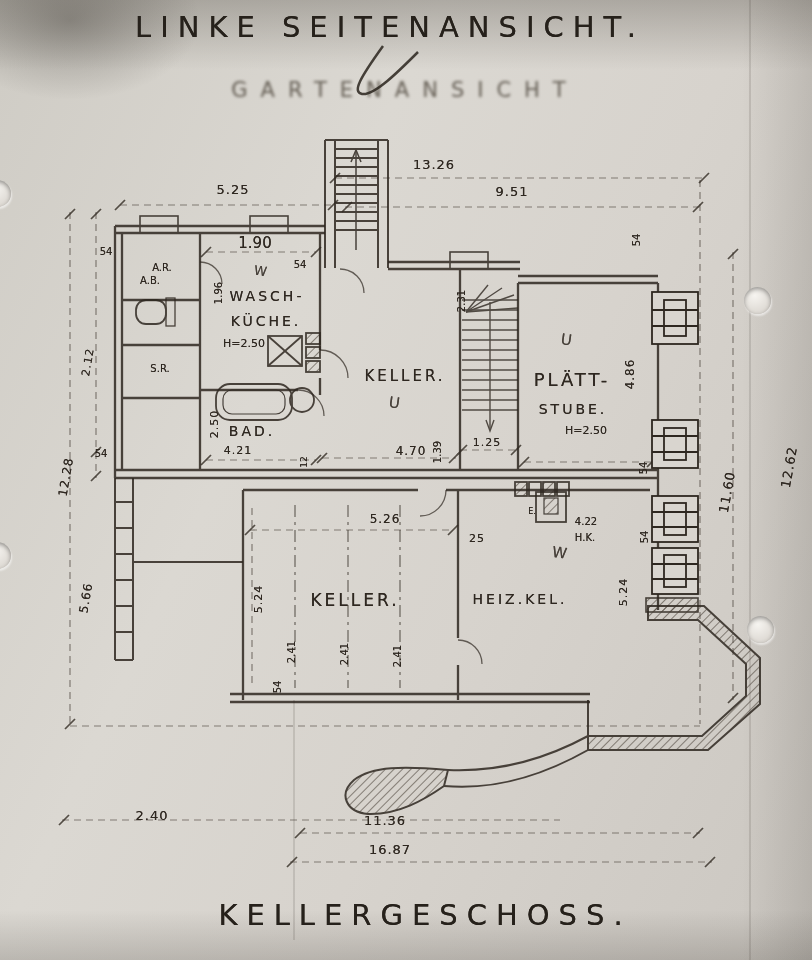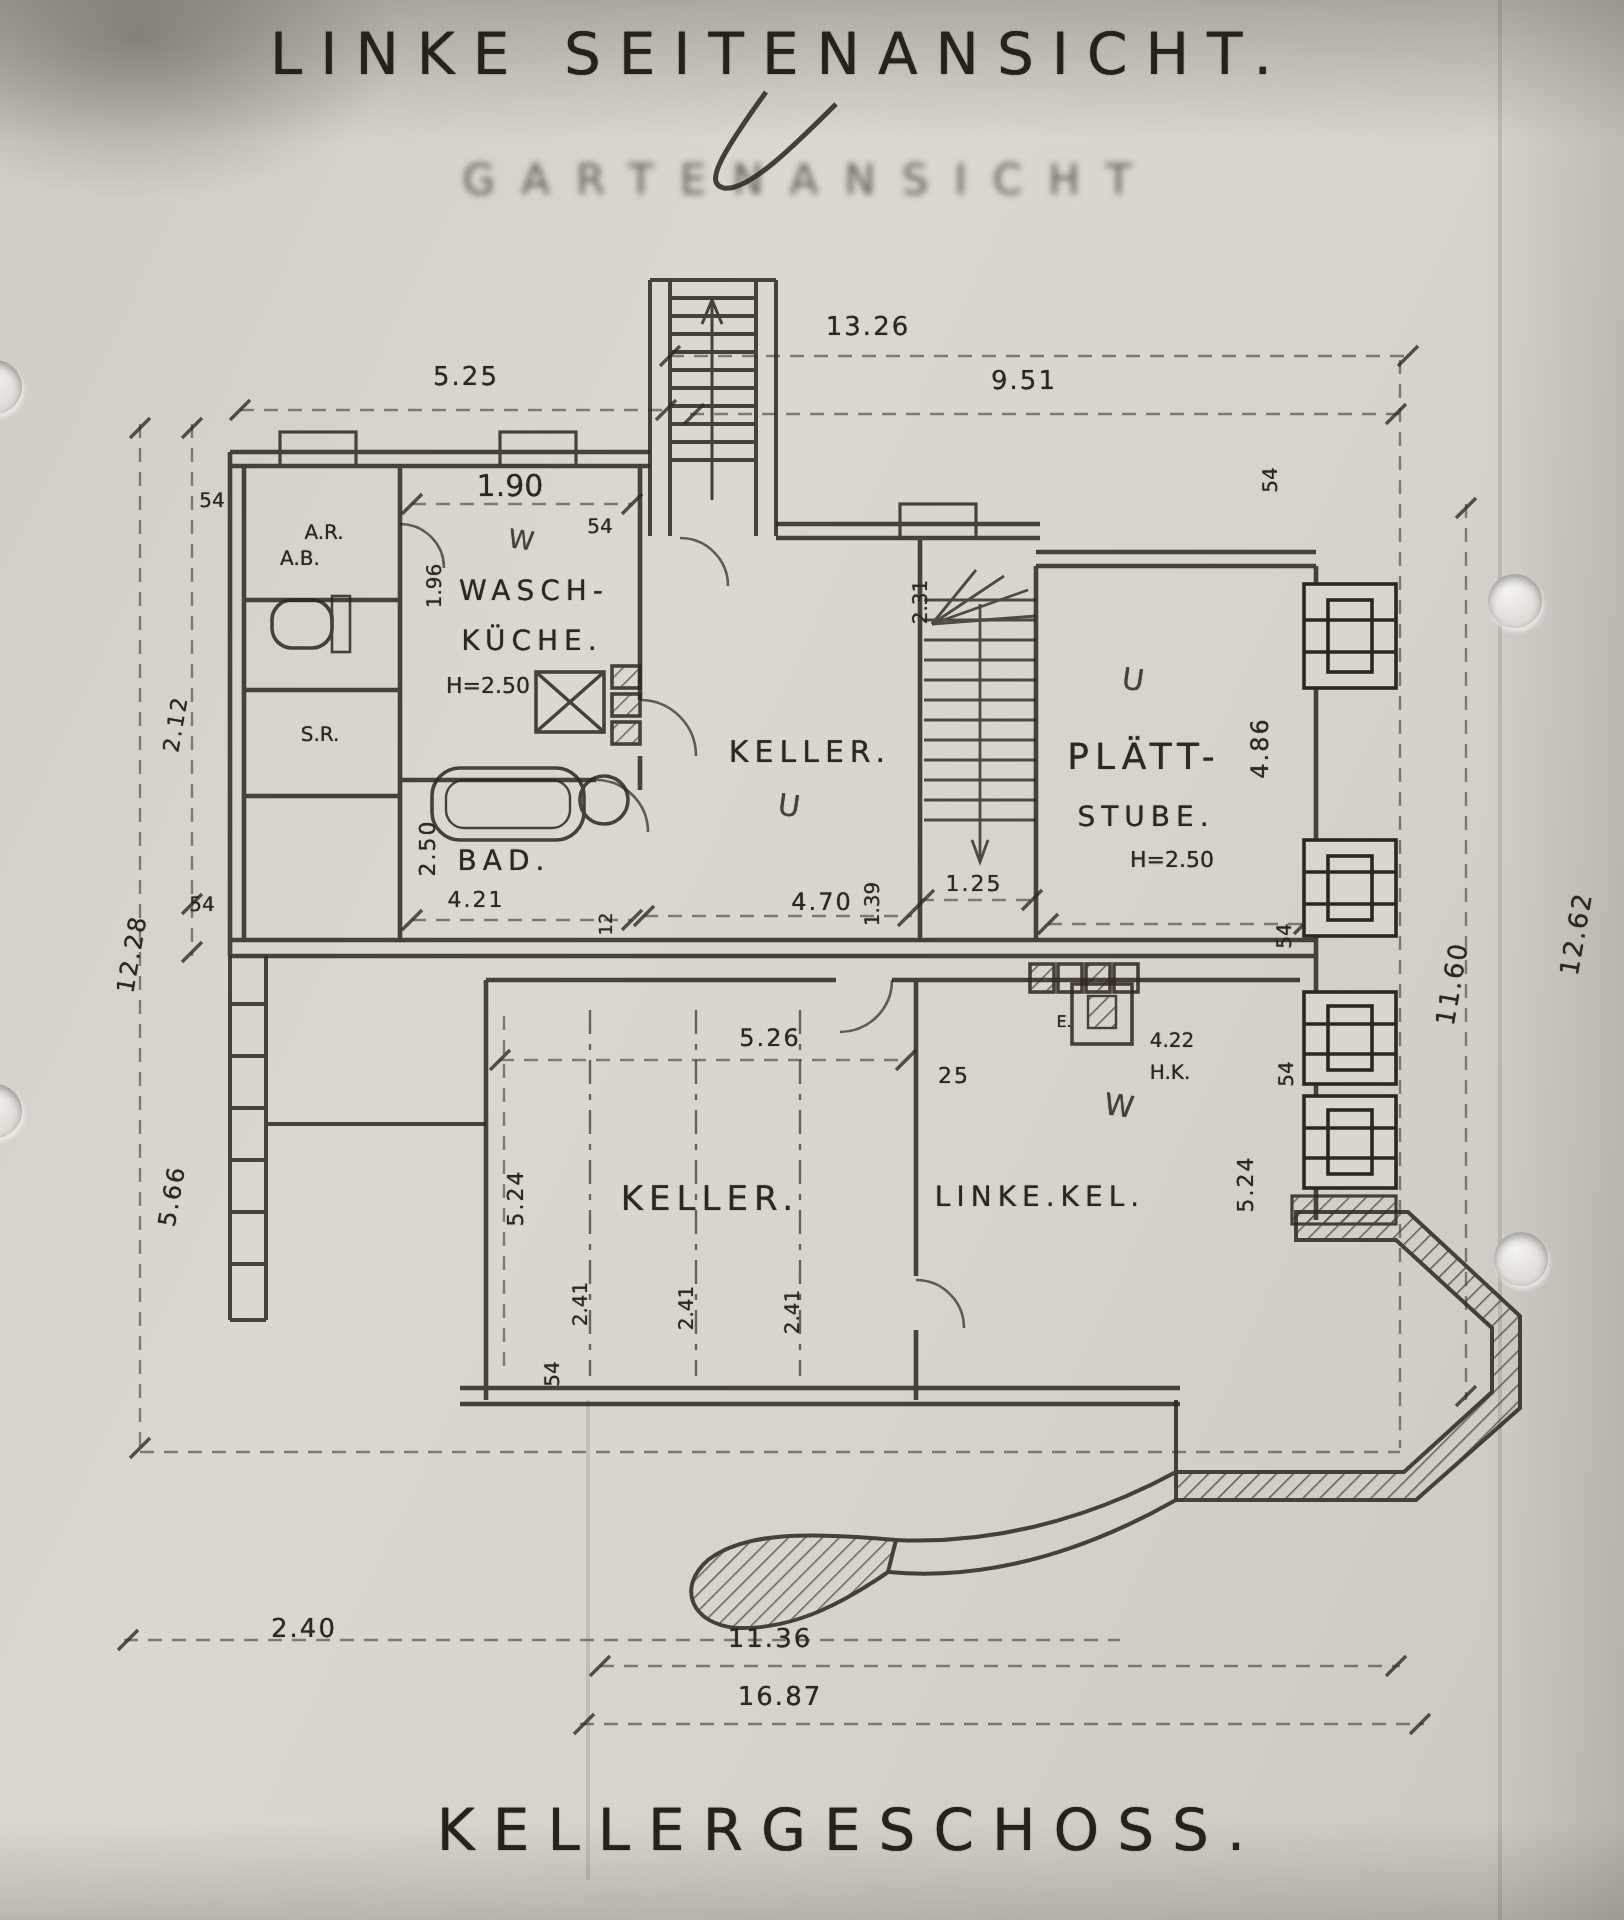--- a/index.html
+++ b/index.html
@@ -290,21 +290,21 @@
   <div class="lbl room" style="left:267px; top:296px; font-size:14px;">WASCH-</div>
   <div class="lbl room" style="left:266px; top:321px; font-size:14px;">KÜCHE.</div>
   <div class="lbl small" style="left:244px; top:343px; font-size:11px;">H=2.50</div>
   <div class="lbl room" style="left:405px; top:376px;">KELLER.</div>
   <div class="lbl room" style="left:572px; top:379px; font-size:18px;">PLÄTT-</div>
   <div class="lbl room" style="left:573px; top:409px; font-size:14px;">STUBE.</div>
   <div class="lbl small" style="left:586px; top:430px; font-size:11px;">H=2.50</div>
   <div class="lbl" style="left:589px; top:450px; font-size:12px;"></div>
   <div class="lbl room" style="left:252px; top:431px; font-size:14px;">BAD.</div>
   <div class="lbl room" style="left:355px; top:600px; font-size:17px;">KELLER.</div>
-  <div class="lbl room" style="left:520px; top:599px; font-size:14px;">LINKE.KEL.</div>
+  <div class="lbl room" style="left:520px; top:599px; font-size:14px;">HEIZ.KEL.</div>
   <div class="lbl small" style="left:585px; top:537px;">H.K.</div>
   <div class="lbl small" style="left:586px; top:521px;">4.22</div>
 
   <div class="lbl mark" style="left:395px; top:403px;">U</div>
   <div class="lbl mark" style="left:567px; top:340px;">U</div>
   <div class="lbl mark" style="left:261px; top:271px; font-size:13px;">W</div>
   <div class="lbl mark" style="left:560px; top:553px;">W</div>
   <div class="lbl small" style="left:532px; top:511px; font-size:8px;">E.</div>
 
   <div class="lbl" style="left:233px; top:189px;">5.25</div>

